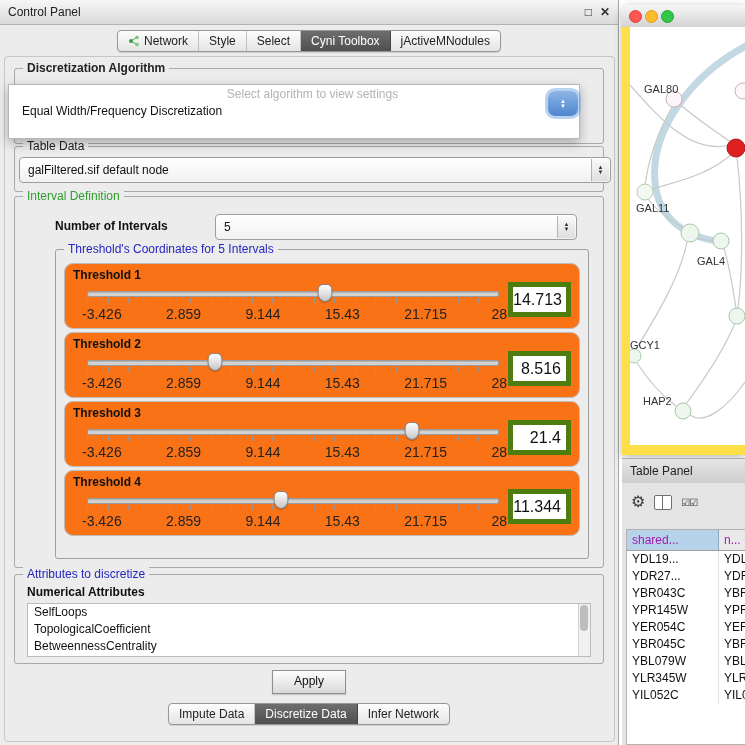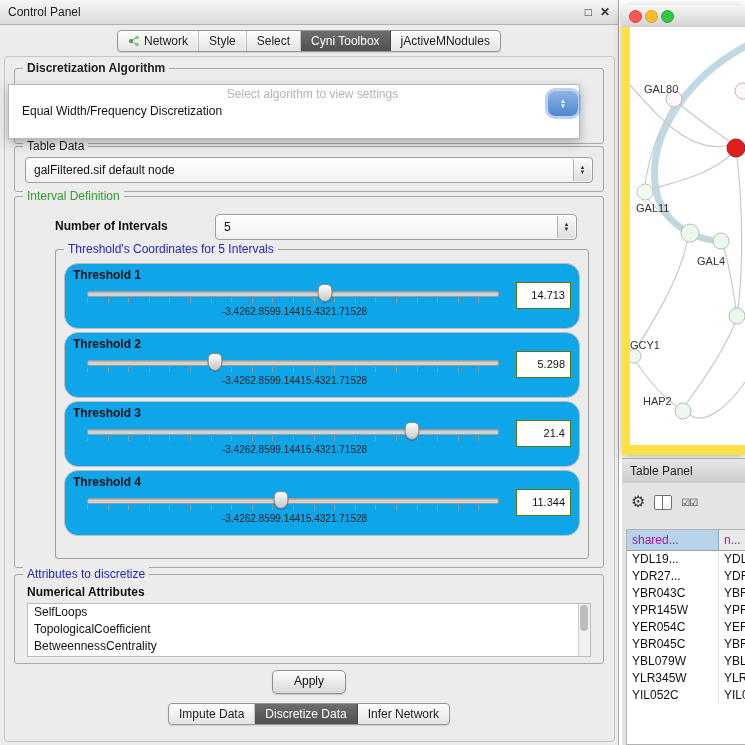--- a/index.html
+++ b/index.html
@@ -36,37 +36,37 @@
 
   
   .dd-popup{position:absolute;left:8px;top:84px;width:570px;height:53px;background:#ffffff;border:1px solid #b7b7b7;box-shadow:0 4px 10px rgba(0,0,0,.28);z-index:20;}
   .dd-placeholder{height:18px;line-height:18px;text-align:center;color:#b3b3b3;font-size:12px;margin-left:37px;}
   .dd-option{height:16px;line-height:16px;padding-left:13px;font-size:12px;color:#111;}
   .dd-option.bold{font-weight:bold;}
   .combo-frag{position:absolute;left:548px;top:91px;width:30px;height:25px;border-radius:7px;background:linear-gradient(#8db4e6,#4f86cf);box-shadow:0 0 0 3px rgba(100,155,220,.45);z-index:30;display:flex;flex-direction:column;align-items:center;justify-content:center;}
   .combo-frag span{font-size:6px;line-height:5px;color:#fff;}
 
   
-  .threshold-panel{position:relative;height:64px;margin:3px 8px 0 8px;border:1px solid #bdbdbd;border-radius:14px;background:#0ea5e9;}
+  .threshold-panel{position:relative;height:64px;margin:3px 8px 0 8px;border:1px solid #bdbdbd;border-radius:9px;background:#f97316;}
   .th-label{position:absolute;left:8px;top:4px;font-size:12px;font-weight:bold;color:#111;}
   .slider{position:absolute;left:22px;right:80px;top:20px;height:20px;}
   .track{position:absolute;left:0;right:0;top:7px;height:4px;background:#d2d2d2;border:1px solid #9b9b9b;border-radius:2px;box-shadow:inset 0 1px 1px rgba(0,0,0,.15);}
   .ticks{position:absolute;left:0;right:0;top:14px;height:5px;background-image:repeating-linear-gradient(to right,#979797 0,#979797 1px,transparent 1px,transparent 5%);}
   .thumb{position:absolute;top:0;width:13px;height:16px;transform:translateX(-50%);background:linear-gradient(#ffffff,#c6c6c6);border:1px solid #878787;border-radius:6px 6px 8px 8px / 6px 6px 10px 10px;box-shadow:0 1px 1px rgba(0,0,0,.25);}
-  .scale{position:absolute;left:17px;right:72px;top:42px;display:flex;justify-content:center;font-size:10px;color:#222;}
-  .value-box{position:absolute;right:8px;top:18px;width:48px;height:25px;line-height:25px;background:#fff;border:1px solid #4d7c0f;font-size:11px;color:#111;text-align:right;padding-right:5px;}
+  .scale{position:absolute;left:17px;right:72px;top:42px;display:flex;justify-content:space-between;font-size:14px;color:#222;}
+  .value-box{position:absolute;right:8px;top:18px;width:48px;height:25px;line-height:25px;background:#fff;border:5px solid #4d7c0f;font-size:16px;color:#111;text-align:right;padding-right:5px;}
 
   
   .attr-label{position:absolute;left:12px;top:10px;font-size:12px;font-weight:bold;color:#111;}
   .attr-list{position:absolute;left:12px;right:12px;top:28px;bottom:6px;background:#fff;border:1px solid #bcbcbc;overflow:hidden;}
   .attr-item{font-size:12px;color:#111;line-height:17px;padding-left:6px;}
   .attr-scroll{position:absolute;right:0;top:0;bottom:0;width:11px;background:#f1f1f1;border-left:1px solid #d0d0d0;}
   .attr-scroll .sthumb{position:absolute;left:1px;top:1px;width:8px;height:26px;background:#bdbdbd;border-radius:4px;}
 
-  .apply-btn{position:absolute;left:50%;transform:translateX(-50%);top:670px;width:72px;height:22px;border:1px solid #8f8f8f;border-radius:5px;background:linear-gradient(#fefefe,#d9d9d9);font-size:12px;color:#111;text-align:center;line-height:21px;box-shadow:0 1px 1px rgba(0,0,0,.15);}
+  .apply-btn{position:absolute;left:50%;transform:translateX(-50%);top:670px;width:72px;height:22px;border:1px solid #8f8f8f;border-radius:0;background:linear-gradient(#fefefe,#d9d9d9);font-size:12px;color:#111;text-align:center;line-height:21px;box-shadow:0 1px 1px rgba(0,0,0,.15);}
 
   
   .net-win{position:absolute;left:622px;top:5px;width:123px;height:450px;border-radius:8px 0 0 0;box-shadow:0 2px 8px rgba(0,0,0,.3);}
   .net-titlebar{position:absolute;left:0;top:0;right:0;height:22px;background:linear-gradient(#f7f7f7,#d3d3d3);border-radius:8px 0 0 0;border-bottom:1px solid #a8a8a8;}
   .tl{position:absolute;top:5px;width:11px;height:11px;border-radius:50%;}
   .tl.red{left:7px;background:#fc5753;border:1px solid #df3e3a;}
   .tl.yellow{left:23px;background:#fdbc2e;border:1px solid #de9e22;}
   .tl.green{left:39px;background:#33c748;border:1px solid #25a136;}
   .net-body{position:absolute;left:0;top:22px;right:0;bottom:0;background:#fde047;}
   .net-canvas{position:absolute;left:8px;top:0;right:0;bottom:10px;background:#ffffff;overflow:hidden;}
@@ -147,21 +147,21 @@
           <div class="dd-option">Equal Width/Frequency Discretization</div>
         </div>
     </div>
     <div class="combo-frag">
       <span>▲</span>
       <span>▼</span>
     </div>
 
     <div class="groupbox" style="left:14px;top:146px;width:588px;height:44px;">
       <span class="legend">Table Data</span>
-      <div class="combo" style="left:10px;top:10px;width:566px;height:24px;">
+      <div class="combo" style="left:4px;top:10px;width:566px;height:24px;padding-left:24px;">
         <span class="combo-text">galFiltered.sif default node</span>
         <span class="stepper">
           <span>▲</span>
           <span>▼</span>
         </span>
       </div>
     </div>
 
     <div class="groupbox" style="left:14px;top:196px;width:588px;height:370px;">
       <span class="legend green">Interval Definition</span>
@@ -203,21 +203,21 @@
       <div class="thumb" style="left: 31%;"></div>
     </div>
     <div class="scale">
                 <span>-3.426</span>
                 <span>2.859</span>
                 <span>9.144</span>
                 <span>15.43</span>
                 <span>21.715</span>
                 <span>28</span>
               </div>
-    <div class="value-box">5.298</div>
+    <div class="value-box">8.516</div>
   </div>
             <div class="threshold-panel">
     <div class="th-label">Threshold 3</div>
     <div class="slider">
       <div class="track"></div>
       <div class="ticks"></div>
       <div class="thumb" style="left: 79%;"></div>
     </div>
     <div class="scale">
                 <span>-3.426</span>

